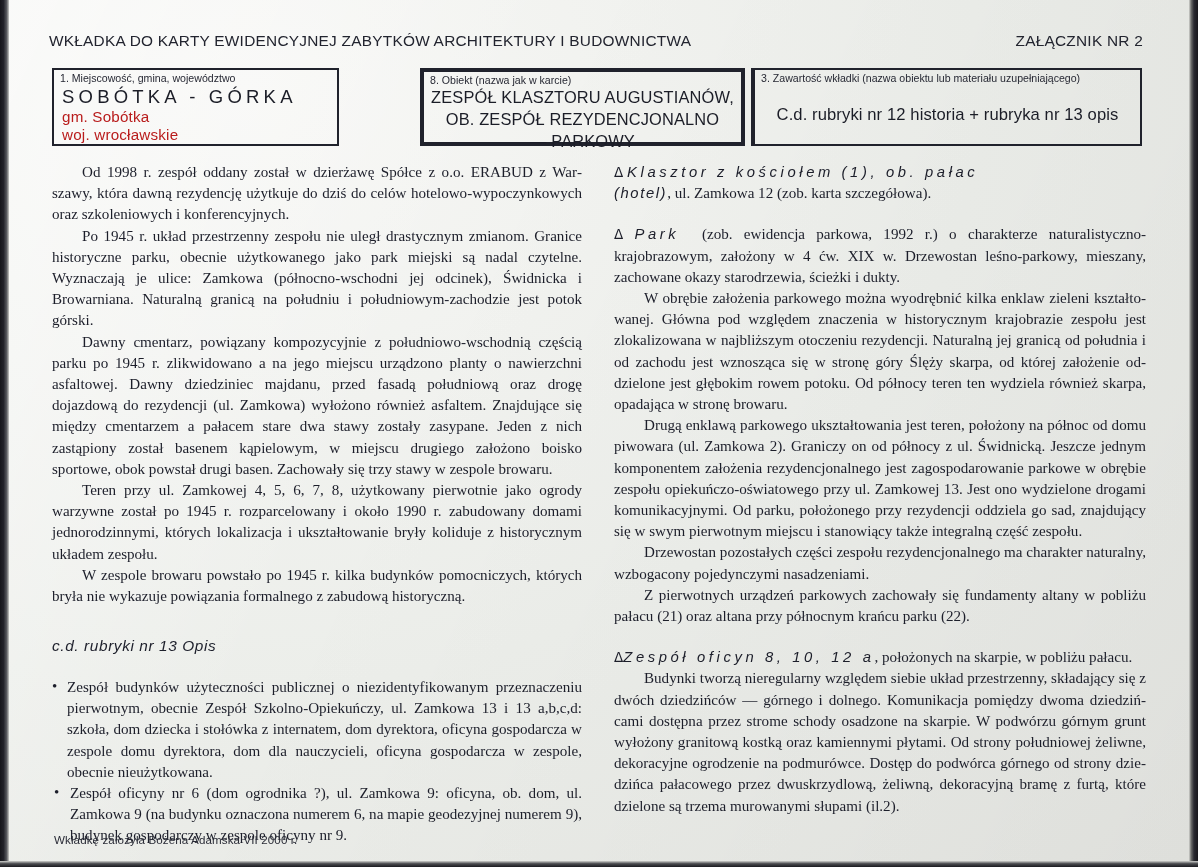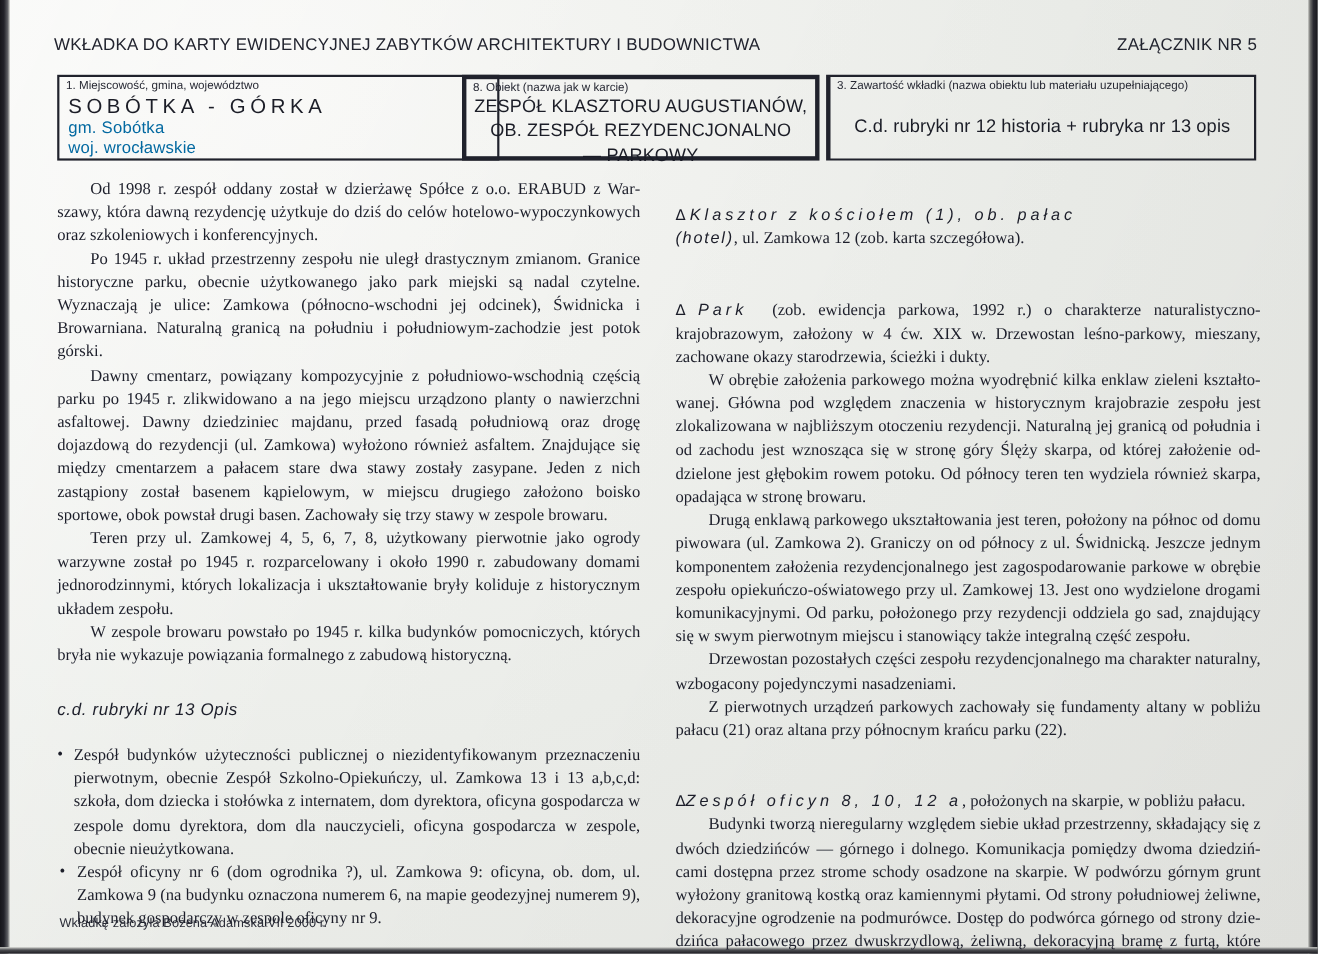--- a/index.html
+++ b/index.html
@@ -62,39 +62,39 @@
     position: absolute;
     top: 0; height: 78px;
     box-sizing: border-box;
     border-top: 2.4px solid #20222c;
     border-bottom: 2.4px solid #20222c;
     border-left: 2.4px solid #20222c;
     border-right: 2.4px solid #20222c;
     background: transparent;
     font-family: "Liberation Sans", sans-serif;
   }
-  .box-1 { left: 0; width: 402px; }
+  .box-1 { left: 0; width: 287px; }
   .box-2 { left: 368px; width: 325px; border-width: 4px 3px; border-left-width: 4px; border-right-width: 4px; }
   .box-3 { left: 699px; width: 391px; border-left-width: 4px; }
   .box-caption {
     font-size: 10.6px;
     color: #272934;
     padding: 2px 0 0 6px;
     line-height: 1.25;
     white-space: nowrap;
   }
   .box-1 .box-body {
     padding: 1px 0 0 8px;
     line-height: 1.18;
   }
   .box-1 .line-big {
     font-size: 18.5px; letter-spacing: 4.2px; color: #1b1d27;
   }
   .box-1 .line-sub {
-    font-size: 15.2px; letter-spacing: 0.2px; color: #0369a1;
+    font-size: 15.2px; letter-spacing: 0.2px; color: #b91c1c;
   }
   .box-2 .box-body {
     text-align: center;
     font-size: 16.4px;
     line-height: 1.32;
     padding-top: 0px;
     letter-spacing: 0.15px;
     color: #1b1d27;
   }
   .box-3 .box-body {
@@ -116,21 +116,21 @@
     color: #1c1e2a;
   }
   .col-left  { left: 52px;  width: 530px; }
   .col-right { left: 614px; width: 532px; }
 
   .para {
     margin: 0;
     text-indent: 30px;
     hyphens: manual;
   }
-  .para.noindent { text-indent: 0; margin-top: 24px; }
+  .para.noindent { text-indent: 0; }
   .gap-md { height: 20px; }
   .gap-lg { height: 28px; }
 
   .section-heading {
     font-family: "Liberation Sans", sans-serif;
     font-style: italic;
     font-size: 15.4px;
     letter-spacing: 0.6px;
     color: #1d1f2b;
     margin: 0;
@@ -195,21 +195,21 @@
 <div class="page">
 
   <div class="scan-edge-left"></div>
   <div class="scan-edge-right"></div>
   <div class="scan-edge-bottom"></div>
 
   <div class="paper"></div>
 
   <div class="header-row">
     <span>WKŁADKA DO KARTY EWIDENCYJNEJ ZABYTKÓW ARCHITEKTURY I BUDOWNICTWA</span>
-    <span>ZAŁĄCZNIK NR 5</span>
+    <span>ZAŁĄCZNIK NR 2</span>
   </div>
 
   <div class="boxes">
 
     <div class="box box-1">
       <div class="box-caption">1. Miejscowość, gmina, województwo</div>
       <div class="box-body">
         <div class="line-big">SOBÓTKA - GÓRKA</div>
         <div class="line-sub">gm. Sobótka</div>
         <div class="line-sub">woj. wrocławskie</div>

